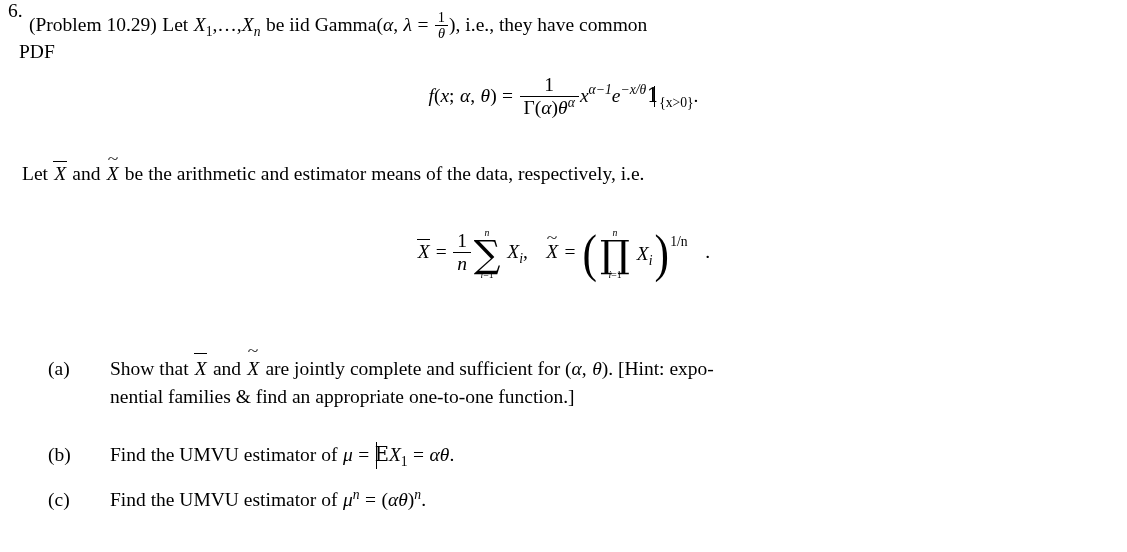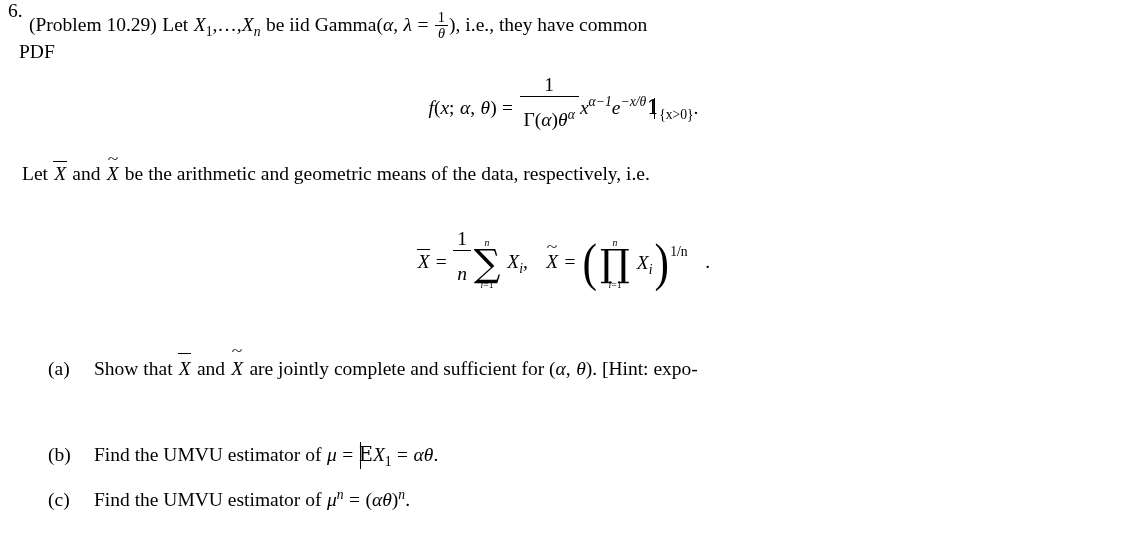--- a/index.html
+++ b/index.html
@@ -93,21 +93,21 @@
   .dfrac {
     display: inline-block;
     vertical-align: -0.62em;
     text-align: center;
     line-height: 1.12;
     margin: 0 .06em;
   }
   .dfrac .num { display: block; padding: 0 .20em; }
   .dfrac .den {
     display: block;
-    padding: 12px .20em;
+    padding: 0 .20em;
     border-top: 1.3px solid #000;
   }
 
   
   .bigop {
     display: inline-block;
     vertical-align: middle;
     text-align: center;
     line-height: 1;
     margin: 0 .08em;
@@ -227,21 +227,21 @@
     font-size: 19.5px;
     line-height: 1.42;
   }
   .sub-label {
     position: absolute;
     left: 0;
     top: 0;
     white-space: nowrap;
   }
   .sub-text {
-    margin-left: 46px;
+    margin-left: 62px;
     display: block;
   }
   #item-a { left: 48px; top: 355px; width: 1040px; }
   #item-a .sub-text-line1 { display: block; white-space: nowrap; }
   #item-a .sub-text-line2 { display: block; white-space: nowrap; }
   #item-b { left: 48px; top: 441px; width: 1040px; }
   #item-c { left: 48px; top: 486px; width: 1040px; }
 </style>
 </head>
 <body>
@@ -258,21 +258,21 @@
     <div class="line2">
       <span class="mup">PDF</span>
     </div>
   </div>
 
   <div class="display-eq" id="eq-pdf">
     <span class="mi">f</span><span class="mup">(</span><span class="mi">x</span><span class="mup">;</span><span class="sp"></span><span class="mi">α</span><span class="mup">,</span><span class="sp"></span><span class="mi">θ</span><span class="mup">)</span><span class="sp"></span><span class="mo">=</span><span class="sp"></span><span class="dfrac"><span class="num mup">1</span><span class="den"><span class="mup">Γ</span><span class="mup">(</span><span class="mi">α</span><span class="mup">)</span><span class="mi">θ</span><span class="sup">α</span></span></span><span class="mi">x</span><span class="sup">α−1</span><span class="mi">e</span><span class="sup">−x/θ</span><span class="ind1">1</span><span class="sub upr">{x&gt;0}</span><span class="mup">.</span>
   </div>
 
   <div class="para-let">
-    <span class="mup">Let</span><span class="sp"></span><span class="obar">X</span><span class="sp"></span><span class="mup">and</span><span class="sp"></span><span class="otil">X</span><span class="sp"></span><span class="mup">be the arithmetic and geometric means of the data, respectively, i.e.</span>
+    <span class="mup">Let</span><span class="sp"></span><span class="obar">X</span><span class="sp"></span><span class="mup">and</span><span class="sp"></span><span class="otil">X</span><span class="sp"></span><span class="mup">be the arithmetic and estimator means of the data, respectively, i.e.</span>
   </div>
 
   <div class="display-eq" id="eq-means">
     <span class="obar">X</span><span class="sp"></span><span class="mo">=</span><span class="sp"></span><span class="dfrac"><span class="num mup">1</span><span class="den mi">n</span></span><span class="bigop"><span class="oplim-top">n</span><span class="opglyph">∑</span><span class="oplim-bot"><span>i</span><span class="eqn">=</span><span class="eqn">1</span></span></span><span class="sp"></span><span class="mi"><span>X</span><span class="sub">i</span></span><span class="mup">,</span><span class="spwide"></span><span class="otil">X</span><span class="sp"></span><span class="mo">=</span><span class="sp"></span><span class="bigparen">
         <span class="pl">(</span>
         <span class="bigop">
           <span class="oplim-top">n</span>
           <span class="opglyph">∏</span>
           <span class="oplim-bot"><span>i</span><span class="eqn">=</span><span class="eqn">1</span></span>
         </span>
@@ -280,20 +280,21 @@
         <span class="mi"><span>X</span><span class="sub">i</span></span>
         <span class="pr">)</span>
         <span class="powbox">1/n</span>
       </span><span class="spwide"></span><span class="mup">.</span>
   </div>
 
   <div class="sub-item" id="item-a">
     <span class="sub-label">(a)</span>
     <span class="sub-text">
       <span class="sub-text-line1"><span class="mup">Show that</span><span class="sp"></span><span class="obar">X</span><span class="sp"></span><span class="mup">and</span><span class="sp"></span><span class="otil">X</span><span class="sp"></span><span class="mup">are jointly complete and sufficient for (</span><span class="mi">α</span><span class="mup">,</span><span class="sp"></span><span class="mi">θ</span><span class="mup">). [Hint: expo-</span></span>
+      <span class="sub-text-line2">nential families &amp; find an appropriate one-to-one function.]</span>
     </span>
   </div>
 
   <div class="sub-item" id="item-b">
     <span class="sub-label">(b)</span>
     <span class="sub-text"><span class="mup">Find the UMVU estimator of</span><span class="sp"></span><span class="mi">μ</span><span class="sp"></span><span class="mo">=</span><span class="sp"></span><span class="bbE">E</span><span class="mi"><span>X</span><span class="sub upr">1</span></span><span class="sp"></span><span class="mo">=</span><span class="sp"></span><span class="mi">α</span><span class="mi">θ</span><span class="mup">.</span></span>
   </div>
 
   <div class="sub-item" id="item-c">
     <span class="sub-label">(c)</span>

